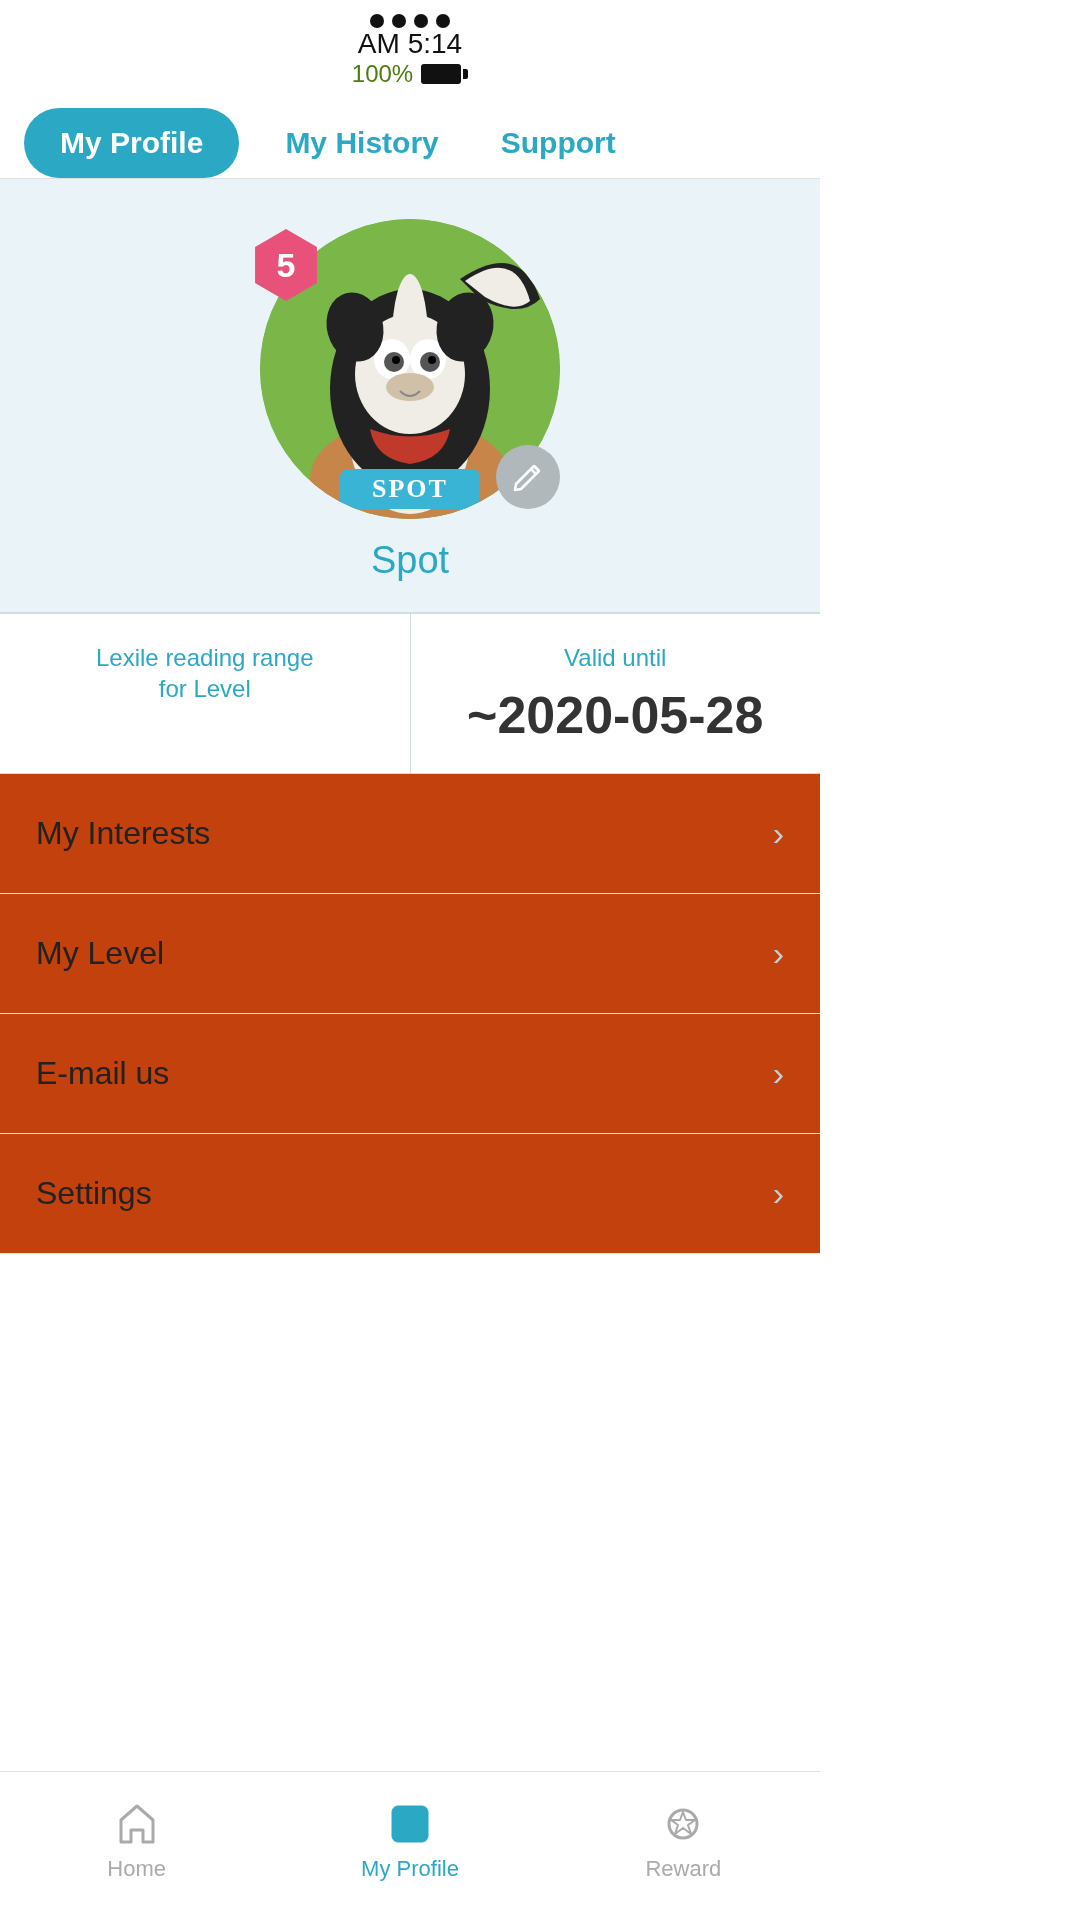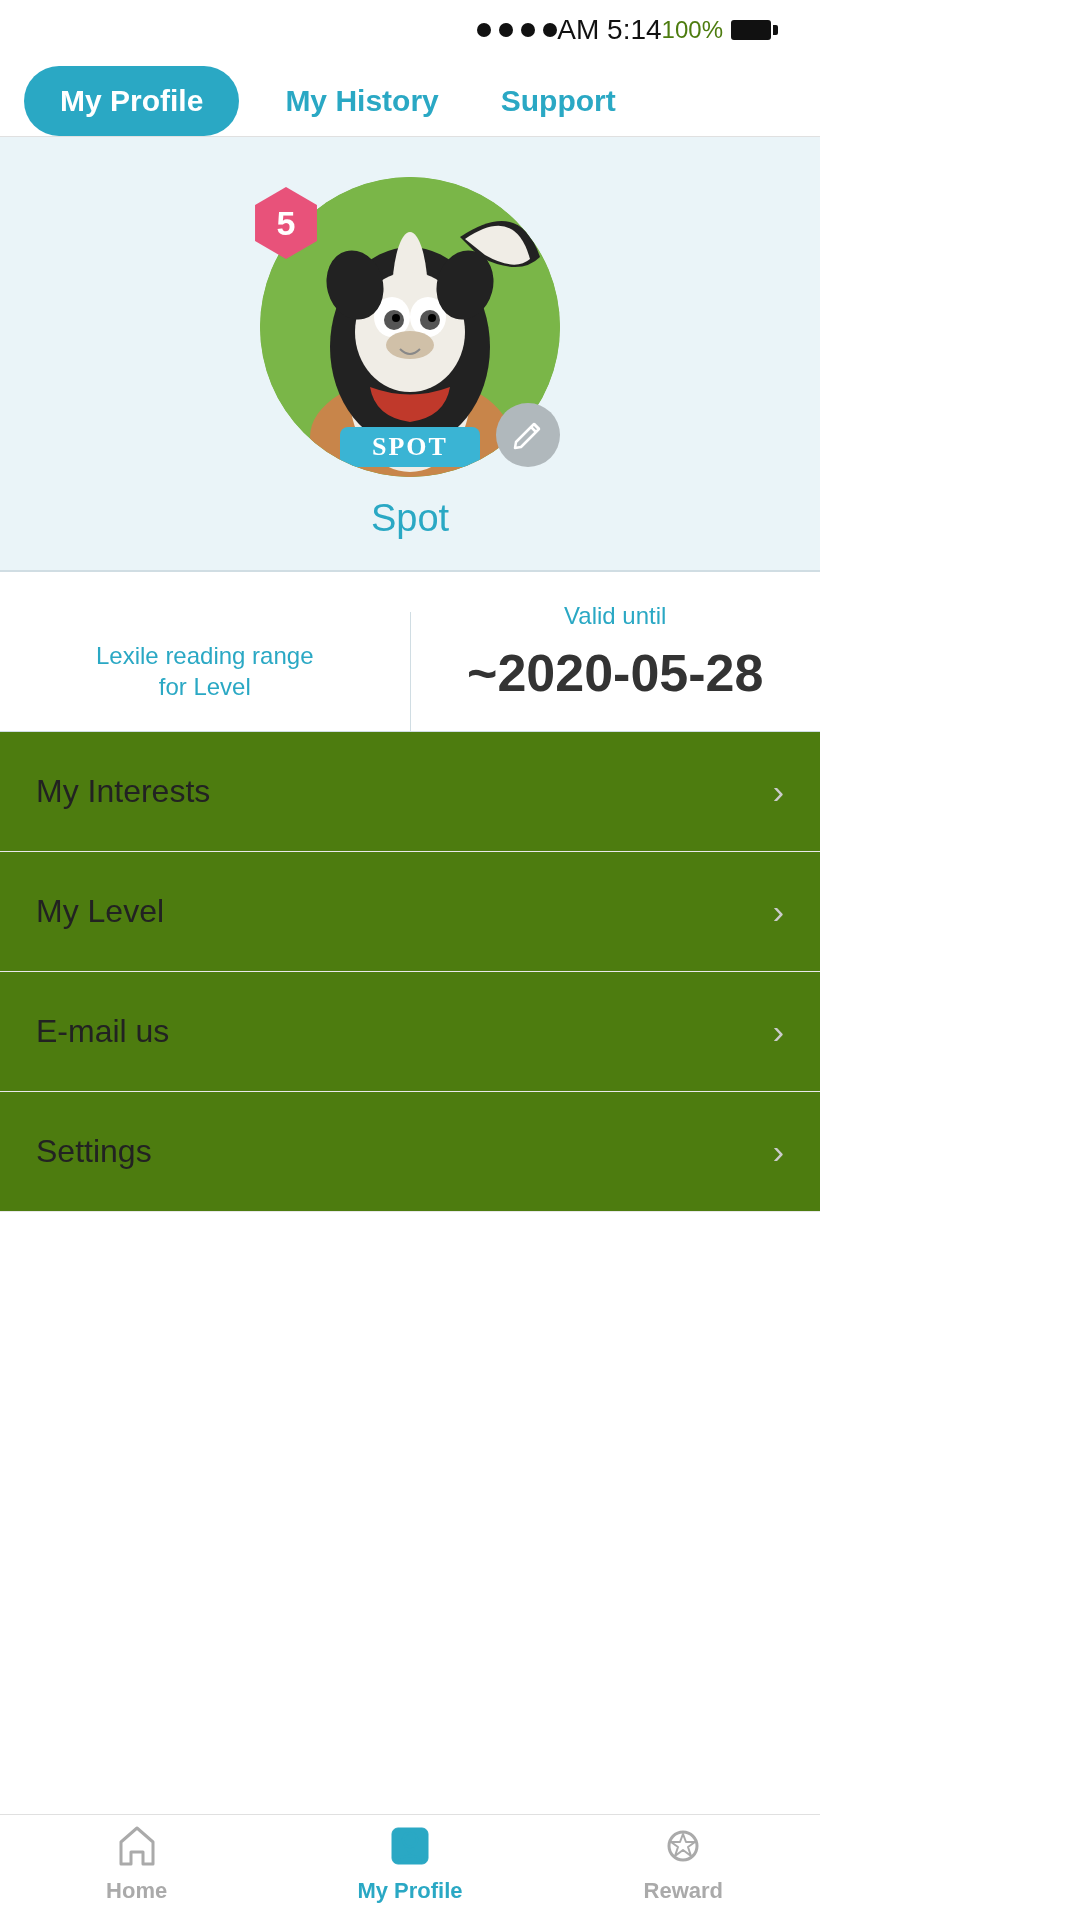--- a/index.html
+++ b/index.html
@@ -14,20 +14,21 @@
       overflow-x: hidden;
     }
 
     
     .status-bar {
       display: flex;
       justify-content: flex-end;
       align-items: center;
       padding: 14px 42px 10px;
       background: #fff;
+      flex-direction: column;
     }
     .status-dots {
       display: flex; gap: 8px;
     }
     .status-dots span {
       width: 14px; height: 14px;
       background: #111;
       border-radius: 50%;
       display: inline-block;
     }
@@ -171,37 +172,36 @@
     .stat-cell {
       flex: 1;
       padding: 28px 20px;
       display: flex;
       flex-direction: column;
       align-items: center;
       gap: 12px;
     }
     .stat-cell:first-child {
       border-right: 1px solid #d0dde3;
-      margin-top: 40px;
     }
     .stat-label {
       font-size: 24px;
       color: #2aa8c4;
       text-align: center;
       line-height: 1.3;
     }
     .stat-value {
       font-size: 52px;
       font-weight: 700;
       color: #333;
     }
 
     
     .menu-list {
-      background: #4d7c0f;
+      background: #c2410c;
     }
     .menu-item {
       display: flex;
       align-items: center;
       justify-content: space-between;
       padding: 40px 36px;
       border-bottom: 1px solid #e8e8e8;
       cursor: pointer;
     }
     .menu-item-label {
@@ -217,22 +217,21 @@
 
     
     .bottom-nav {
       position: fixed;
       bottom: 0;
       left: 0;
       width: 820px;
       background: #fff;
       border-top: 1px solid #e0e0e0;
       display: flex;
-      height: 106px;
-      font-weight: bold;
+      height: 149px;
     }
     .nav-item {
       flex: 1;
       display: flex;
       flex-direction: column;
       align-items: center;
       justify-content: center;
       gap: 8px;
       cursor: pointer;
       padding-bottom: 10px;

